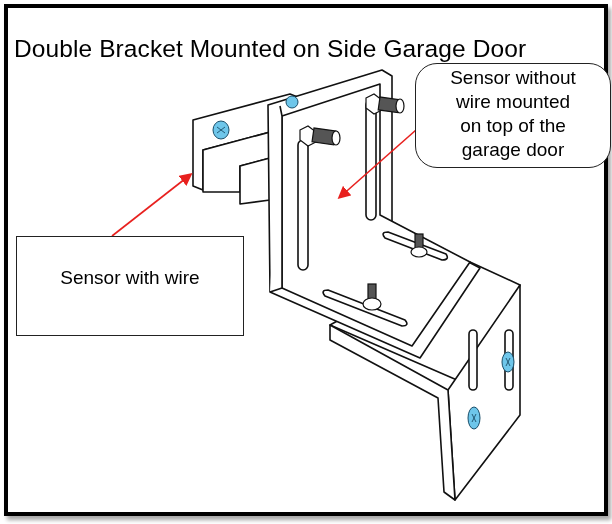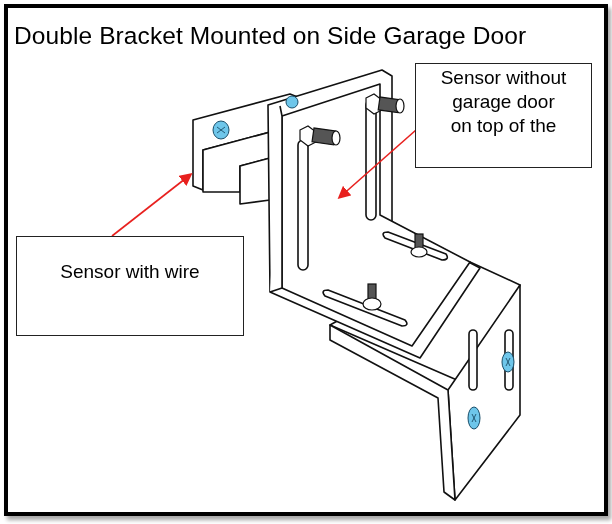--- a/index.html
+++ b/index.html
@@ -3,29 +3,29 @@
 <meta charset="utf-8">
 <style>
   html, body { margin: 0; padding: 0; background: #ffffff; }
   body { width: 612px; height: 524px; position: relative; overflow: hidden; font-family: "Liberation Sans", sans-serif; }
   .frame {
     position: absolute; left: 4px; top: 4px; width: 596px; height: 504px;
     border: 4px solid #000; background: #fff;
     box-shadow: 3px 4px 4px rgba(0,0,0,0.35);
   }
   .title {
-    position: absolute; left: 14px; top: 22px;
+    position: absolute; left: 14px; top: 35px;
     font-size: 24.5px; color: #000; letter-spacing: 0.1px; white-space: nowrap;
   }
   .callout {
     position: absolute; border: 1px solid #222; background: #fff;
     text-align: center; font-size: 19px; line-height: 24px; color: #000;
   }
-  .callout-top { left: 415px; top: 63px; width: 177px; height: 105px; padding-top: 2px; box-sizing: border-box; }
-  .callout-left { left: 16px; top: 236px; width: 228px; height: 100px; padding-top: 23px; box-sizing: border-box; }
+  .callout-top { left: 415px; top: 63px; width: 196px; height: 105px; padding-top: 2px; box-sizing: border-box; border-radius: 22px; }
+  .callout-left { left: 16px; top: 236px; width: 228px; height: 100px; padding-top: 29px; box-sizing: border-box; }
   .callout span { display: block; }
   svg.drawing { position: absolute; left: 0; top: 0; }
 </style>
 </head>
 <body>
 
 <div class="frame"></div>
 
 <div class="title">Double Bracket Mounted on Side Garage Door</div>
 
@@ -95,19 +95,20 @@
   </g>
 
   <g stroke="#e8201e" stroke-width="1.6" fill="none">
     <line x1="416" y1="130" x2="340" y2="197" marker-end="url(#arrowhead)"></line>
     <line x1="112" y1="236" x2="190" y2="175" marker-end="url(#arrowhead)"></line>
   </g>
 </svg>
 
 <div class="callout callout-top">
   <span>Sensor without</span>
+  <span>wire mounted</span>
+  <span>on top of the</span>
   <span>garage door</span>
-  <span>on top of the</span>
 </div>
 
 <div class="callout callout-left">
   <span>Sensor with wire</span>
 </div>
 
 </body></html>

